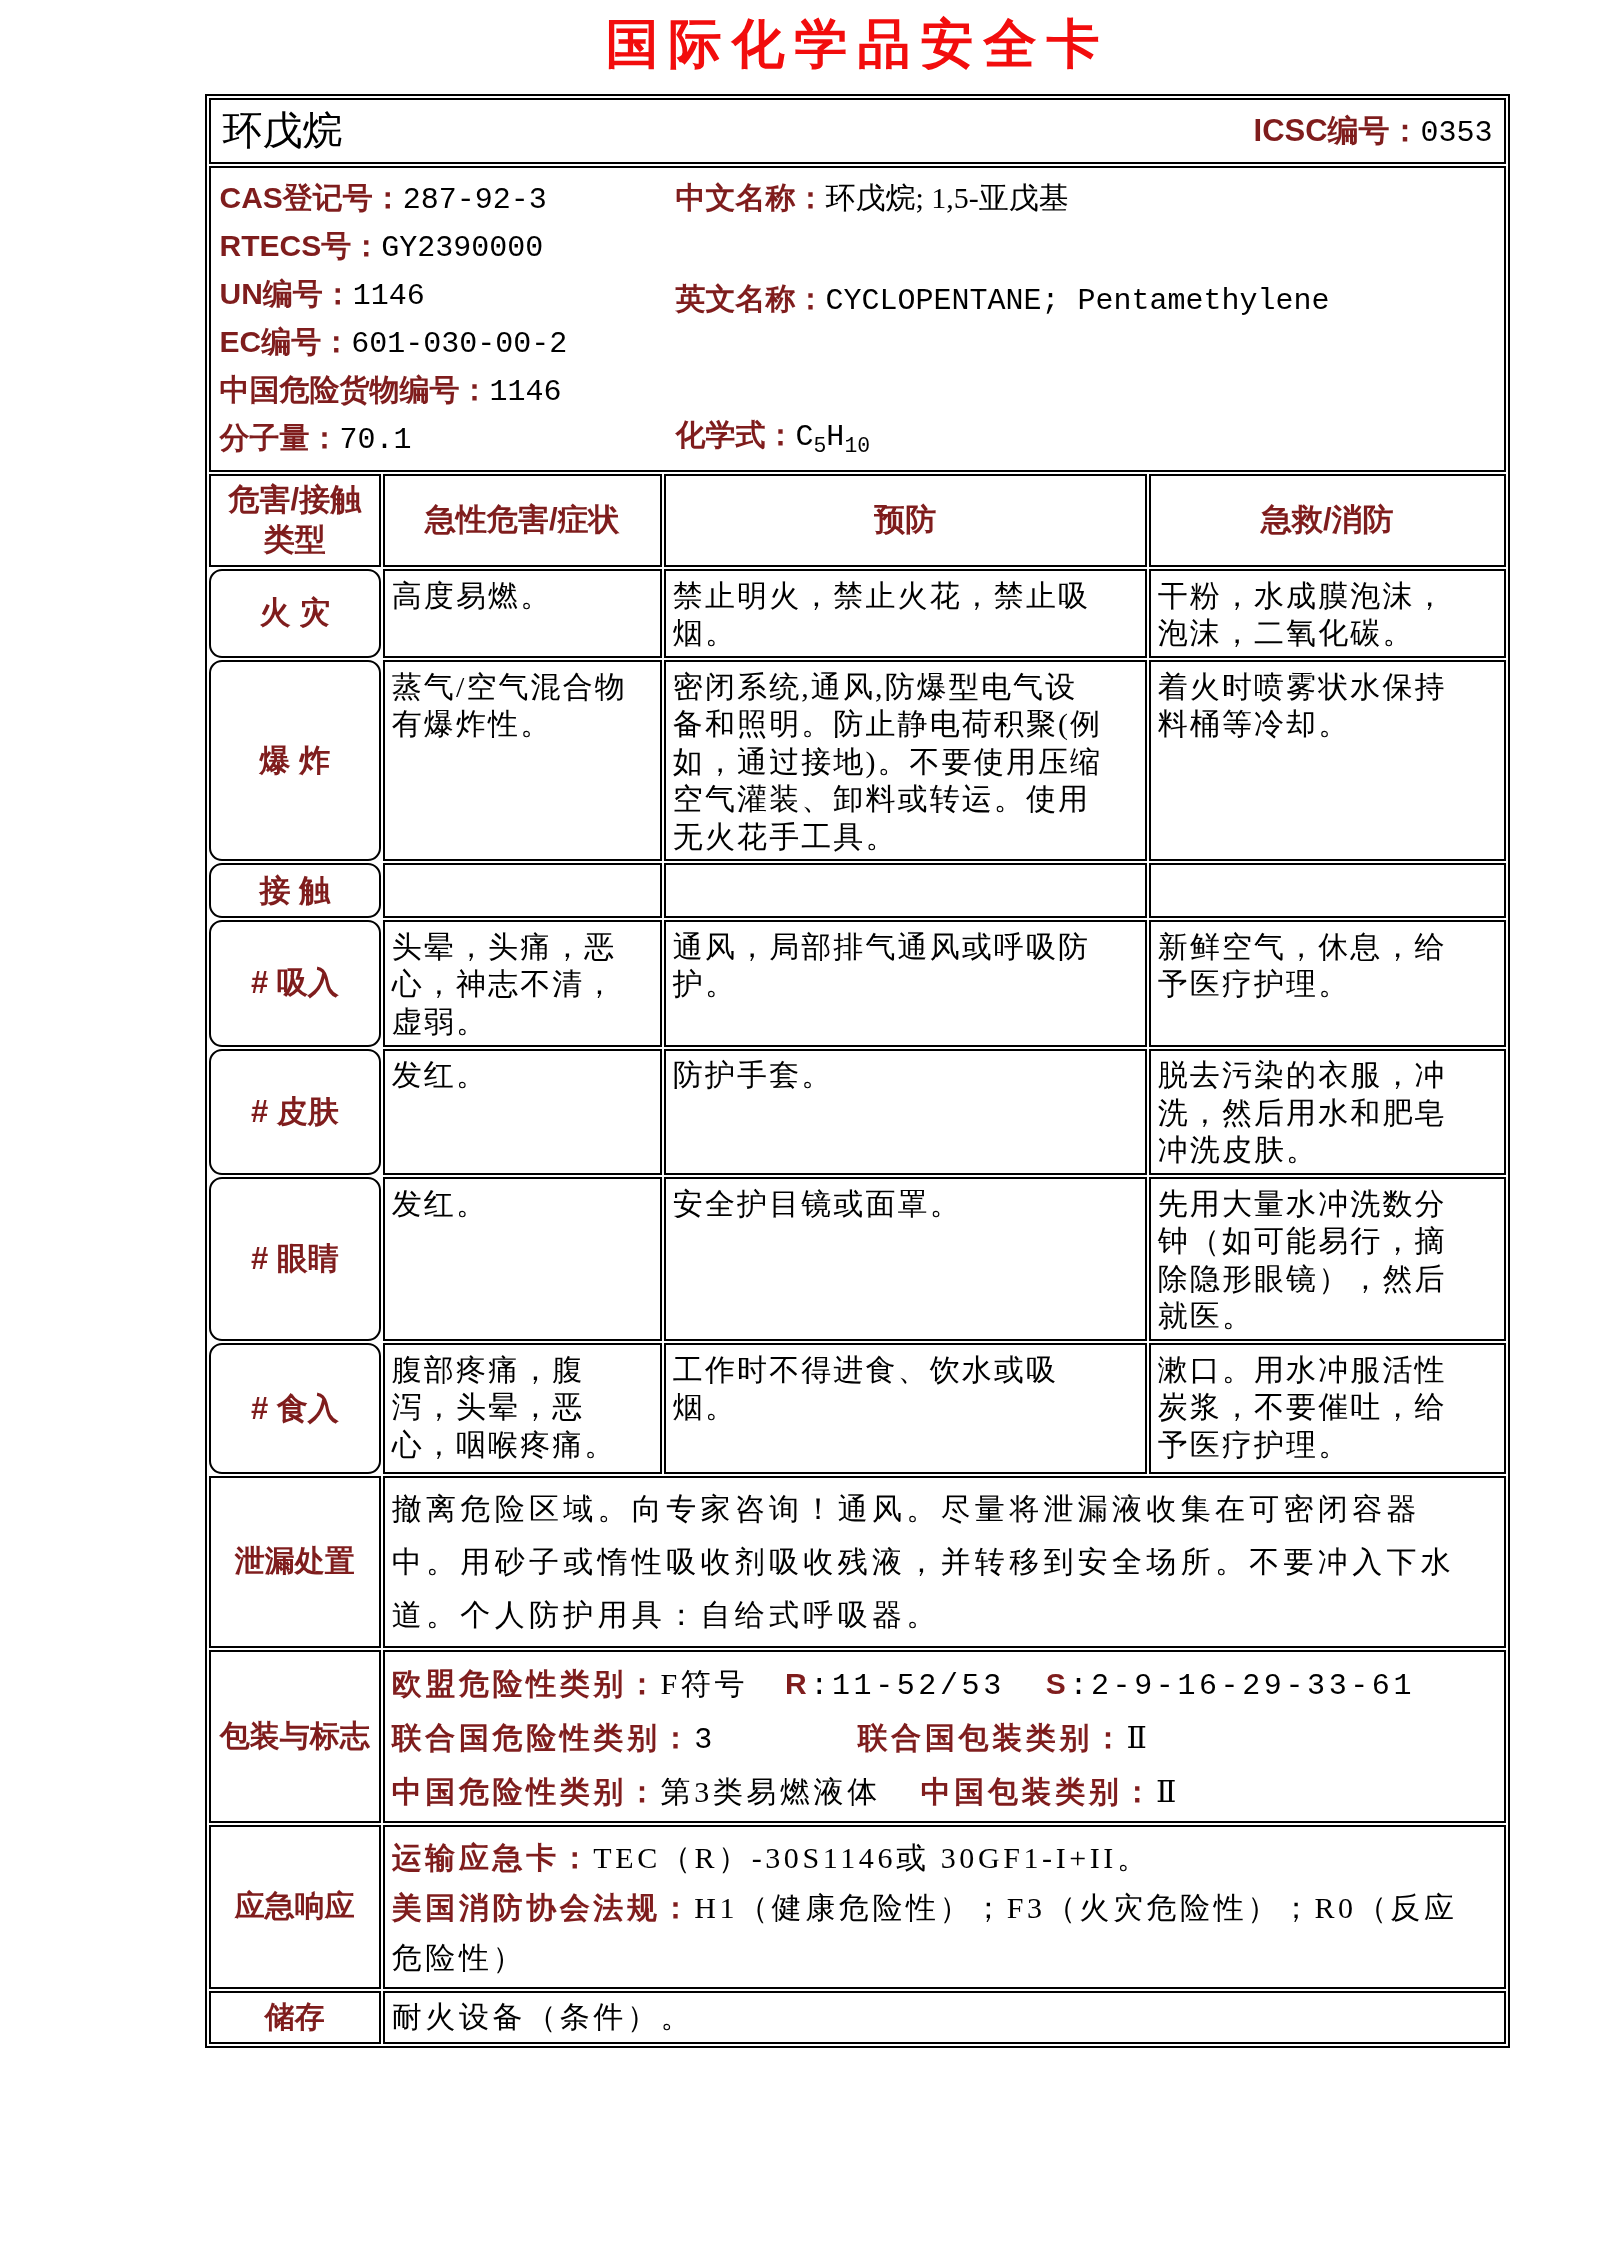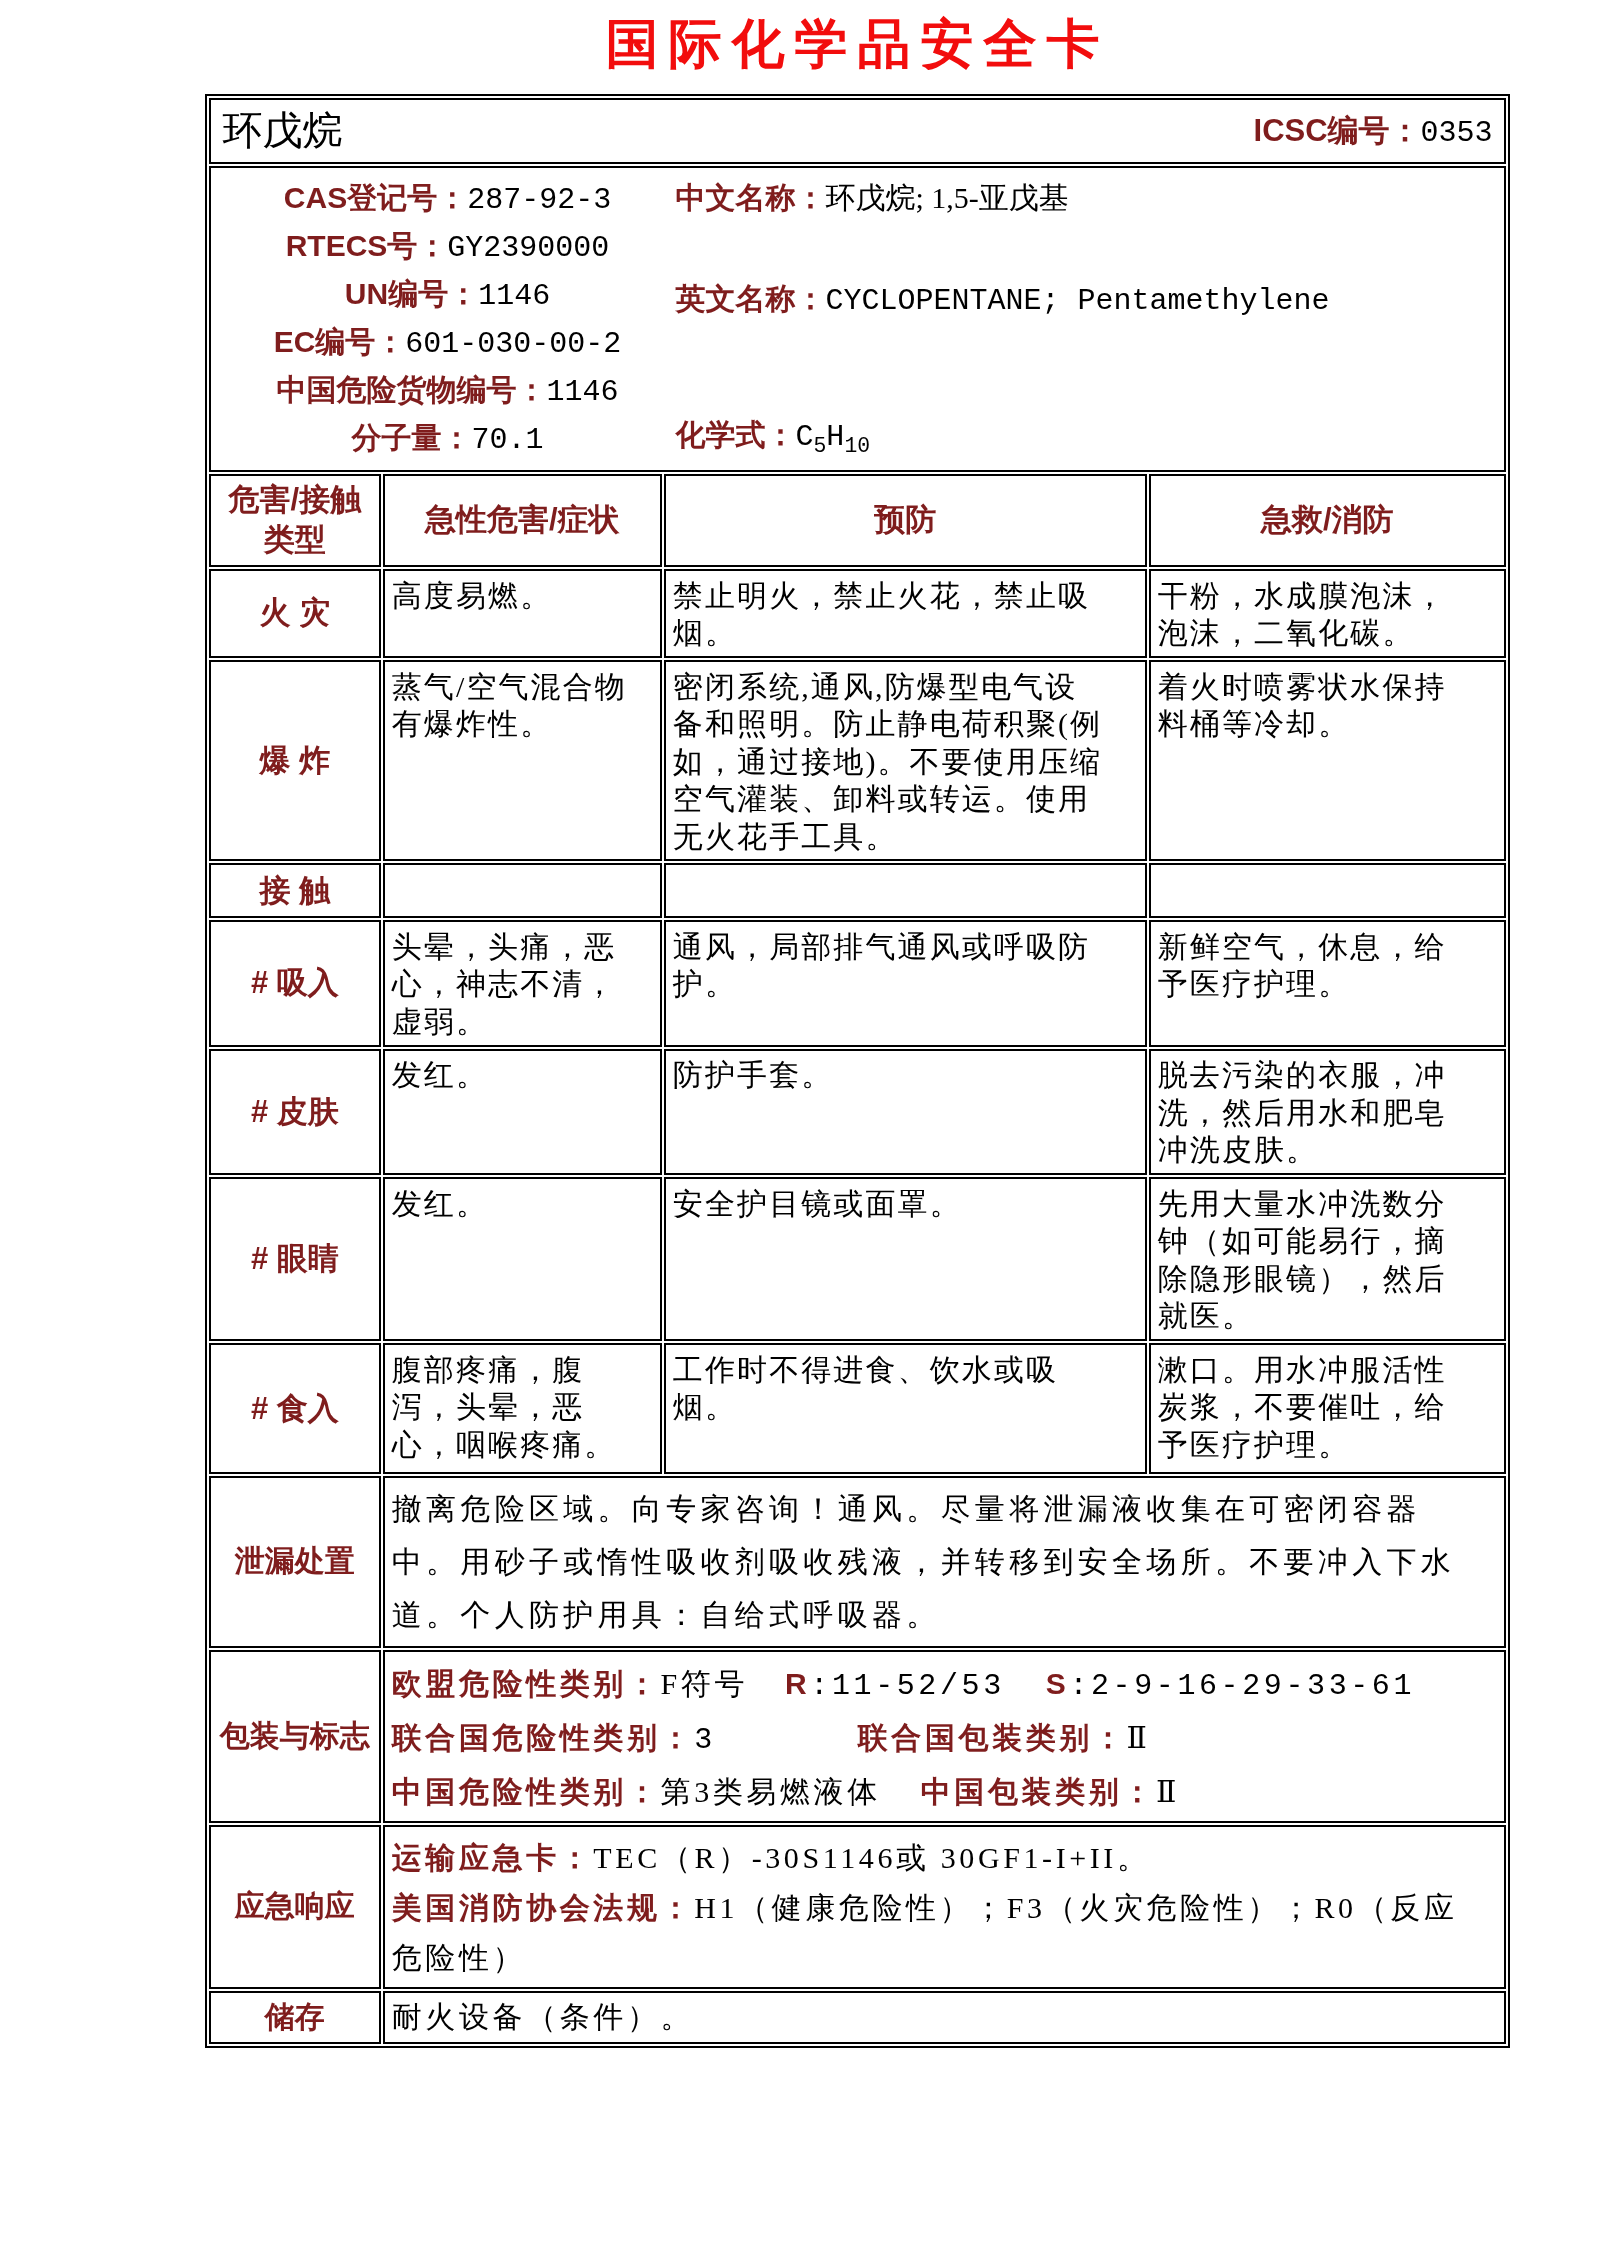--- a/index.html
+++ b/index.html
@@ -42,36 +42,36 @@
   }
   
   td.head-cell{height:66px;vertical-align:middle;padding:0 11.4px;}
   .head-flex{display:flex;justify-content:space-between;align-items:center;}
   .head-flex .substance{font-size:40px;}
   .head-flex .icsc-label{font-size:31px;}
   .head-flex .icsc-value{font-size:30px;}
   
   td.info-cell{height:265px;padding:7.1px 1.4px 7.1px 8.5px;}
   .info-flex{display:flex;height:100%;}
-  .info-left{width:456px;flex:0 0 auto;text-align:center;}
+  .info-left{width:456px;flex:0 0 auto;}
   .info-line{line-height:45px;white-space:nowrap;}
   .info-line .lbl{font-size:30px;}
   .info-line .val{font-size:30px;}
   .info-right{flex:1 1 auto;display:flex;flex-direction:column;}
   .info-right .en-line{margin-top:56px;}
   .info-right .formula-line{margin-top:auto;margin-bottom:2.8px;}
   .formula-line sub{font-size:21.4px;line-height:0;}
   
   td.th-cell{
     height:84px;text-align:center;vertical-align:middle;
     font-size:31px;line-height:1.3;
   }
   
   td.c-type{
-    text-align:center;vertical-align:middle;font-size:31px;
+    text-align:center;vertical-align:middle;font-size:31px;border-radius:13px;
   }
   td.c-body{
     line-height:1.25;white-space:pre-line;letter-spacing:2.1px;
     padding-top:5.7px;
   }
   tr.r-fire td{height:87px;}
   tr.r-expl td{height:184px;}
   tr.r-cont td{height:50px;}
   tr.r-inh td{height:107px;}
   tr.r-skin td{height:114px;}

